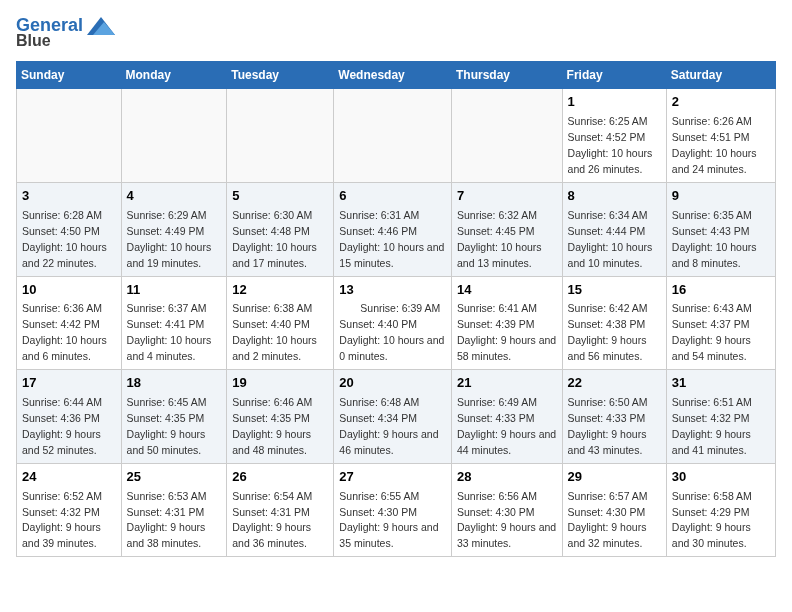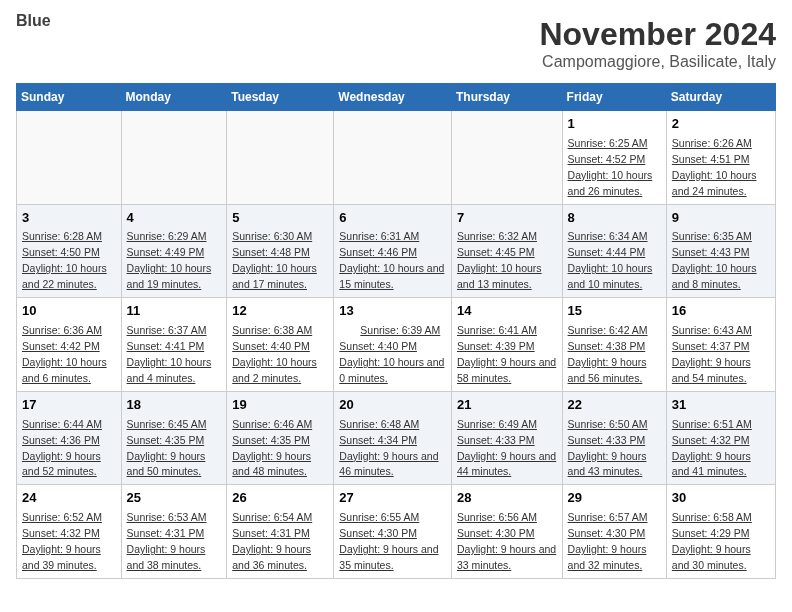--- a/index.html
+++ b/index.html
@@ -82,36 +82,40 @@
     }
     .day-number {
       font-weight: bold;
       font-size: 13px;
       display: block;
       margin-bottom: 2px;
     }
     .day-info {
       color: #333;
       font-size: 10.5px;
-      text-decoration: underline;
     }
     td.empty {
       background: #f9f9f9;
     }
   </style>
 </head>
 <body>
 
 <div class="header">
   <div class="logo">
+    <div class="logo-row">
+      <span class="logo-text">
+        <span class="logo-blue">General</span>
+      </span>
+      <svg class="logo-icon" viewBox="0 0 28 18">
+        <polygon points="0,18 14,0 28,18" fill="#2a6db5"></polygon>
+        <polygon points="6,18 17,5 28,18" fill="#5ba3e0"></polygon>
+      </svg>
+    </div>
     <span class="logo-text" style="color:#404040; font-size:16px; font-weight:bold; margin-top:-4px;">Blue</span>
-  </div>
-  <div class="title-section">
-    <div class="month-title">November 2024</div>
-    <div class="location-title">Campomaggiore, Basilicate, Italy</div>
   </div>
 </div>
 
 <table>
   <thead>
     <tr id="header-row">
         <th>Sunday</th>
         <th>Monday</th>
         <th>Tuesday</th>
         <th>Wednesday</th>

